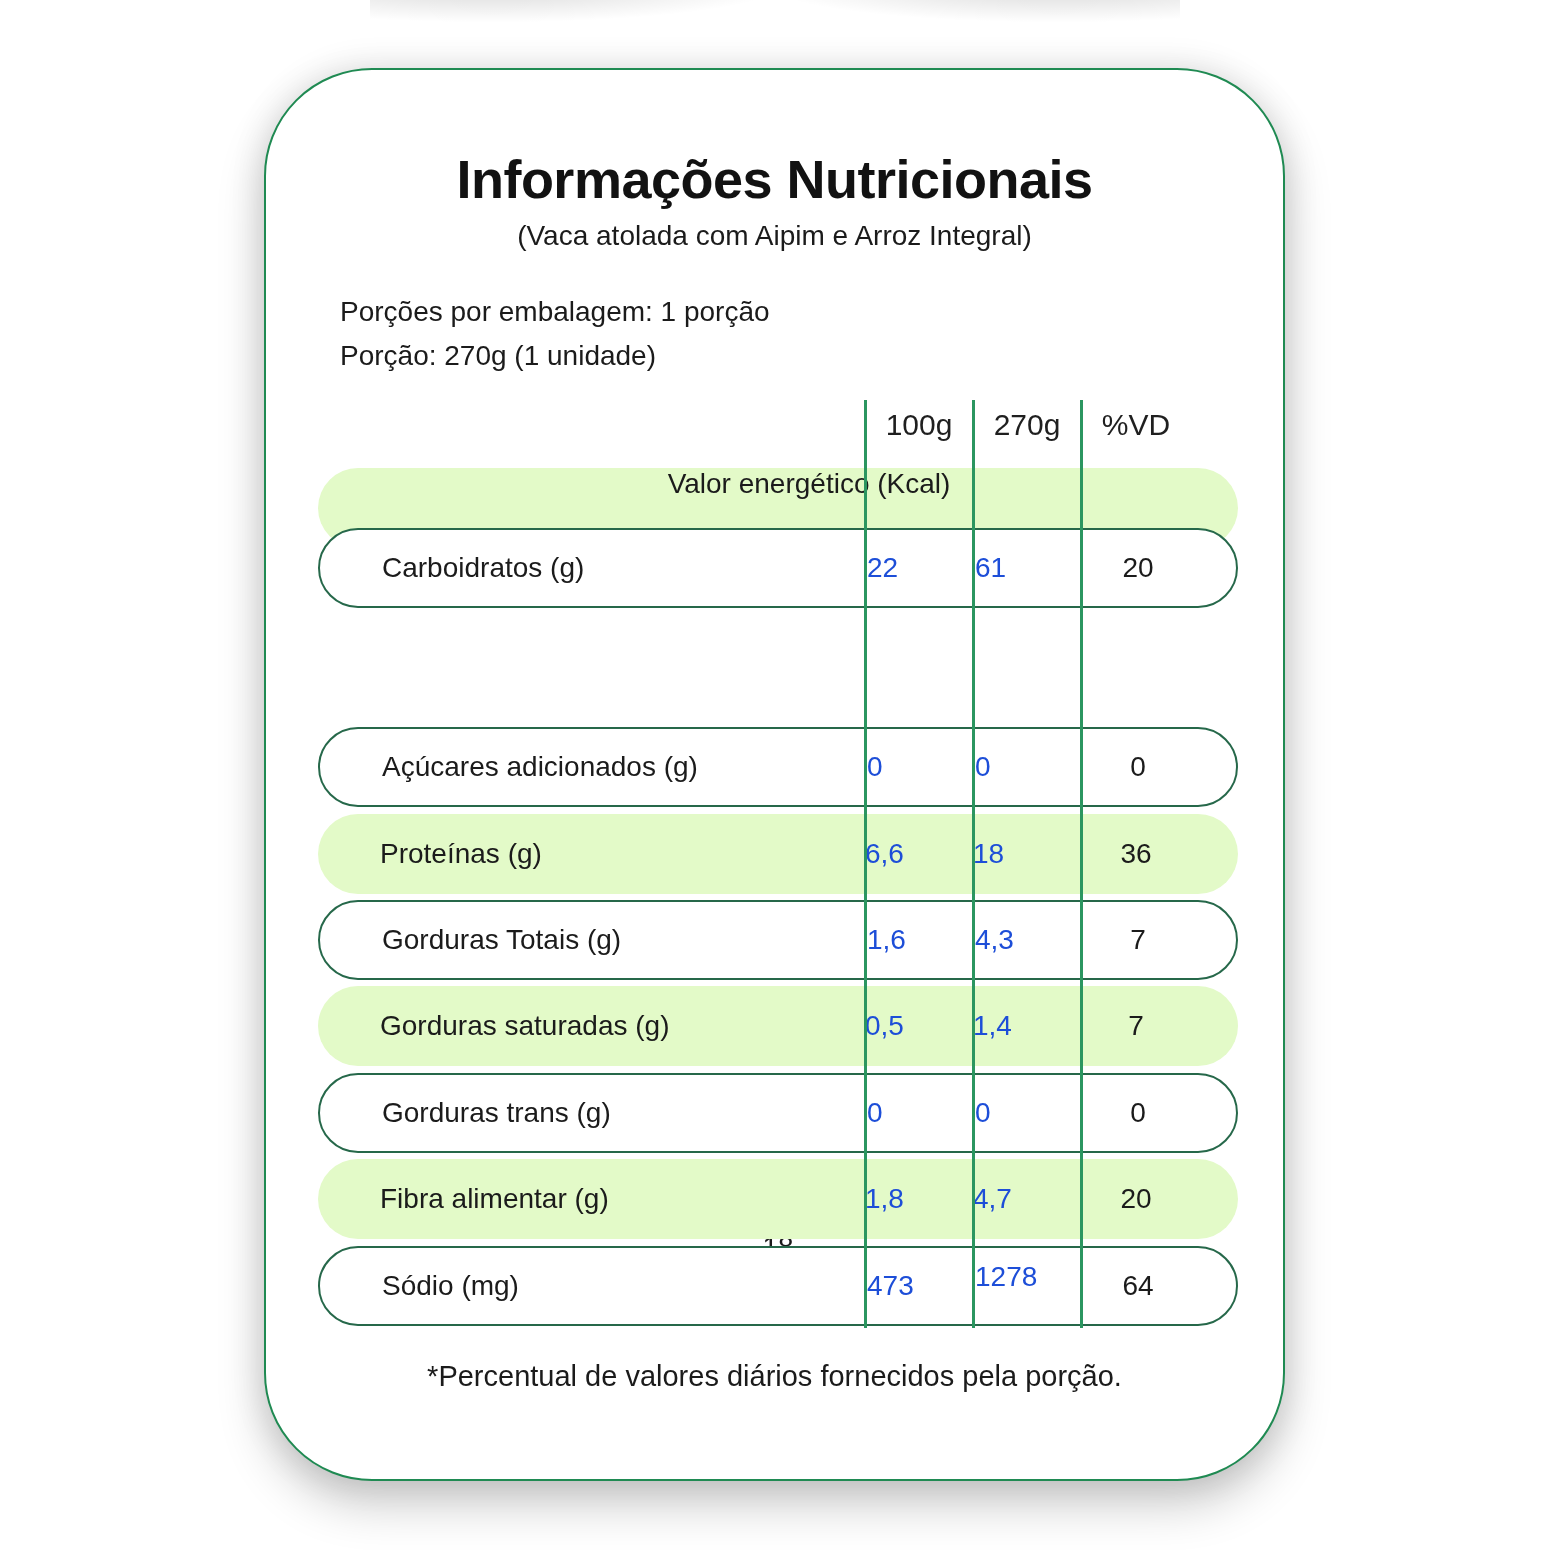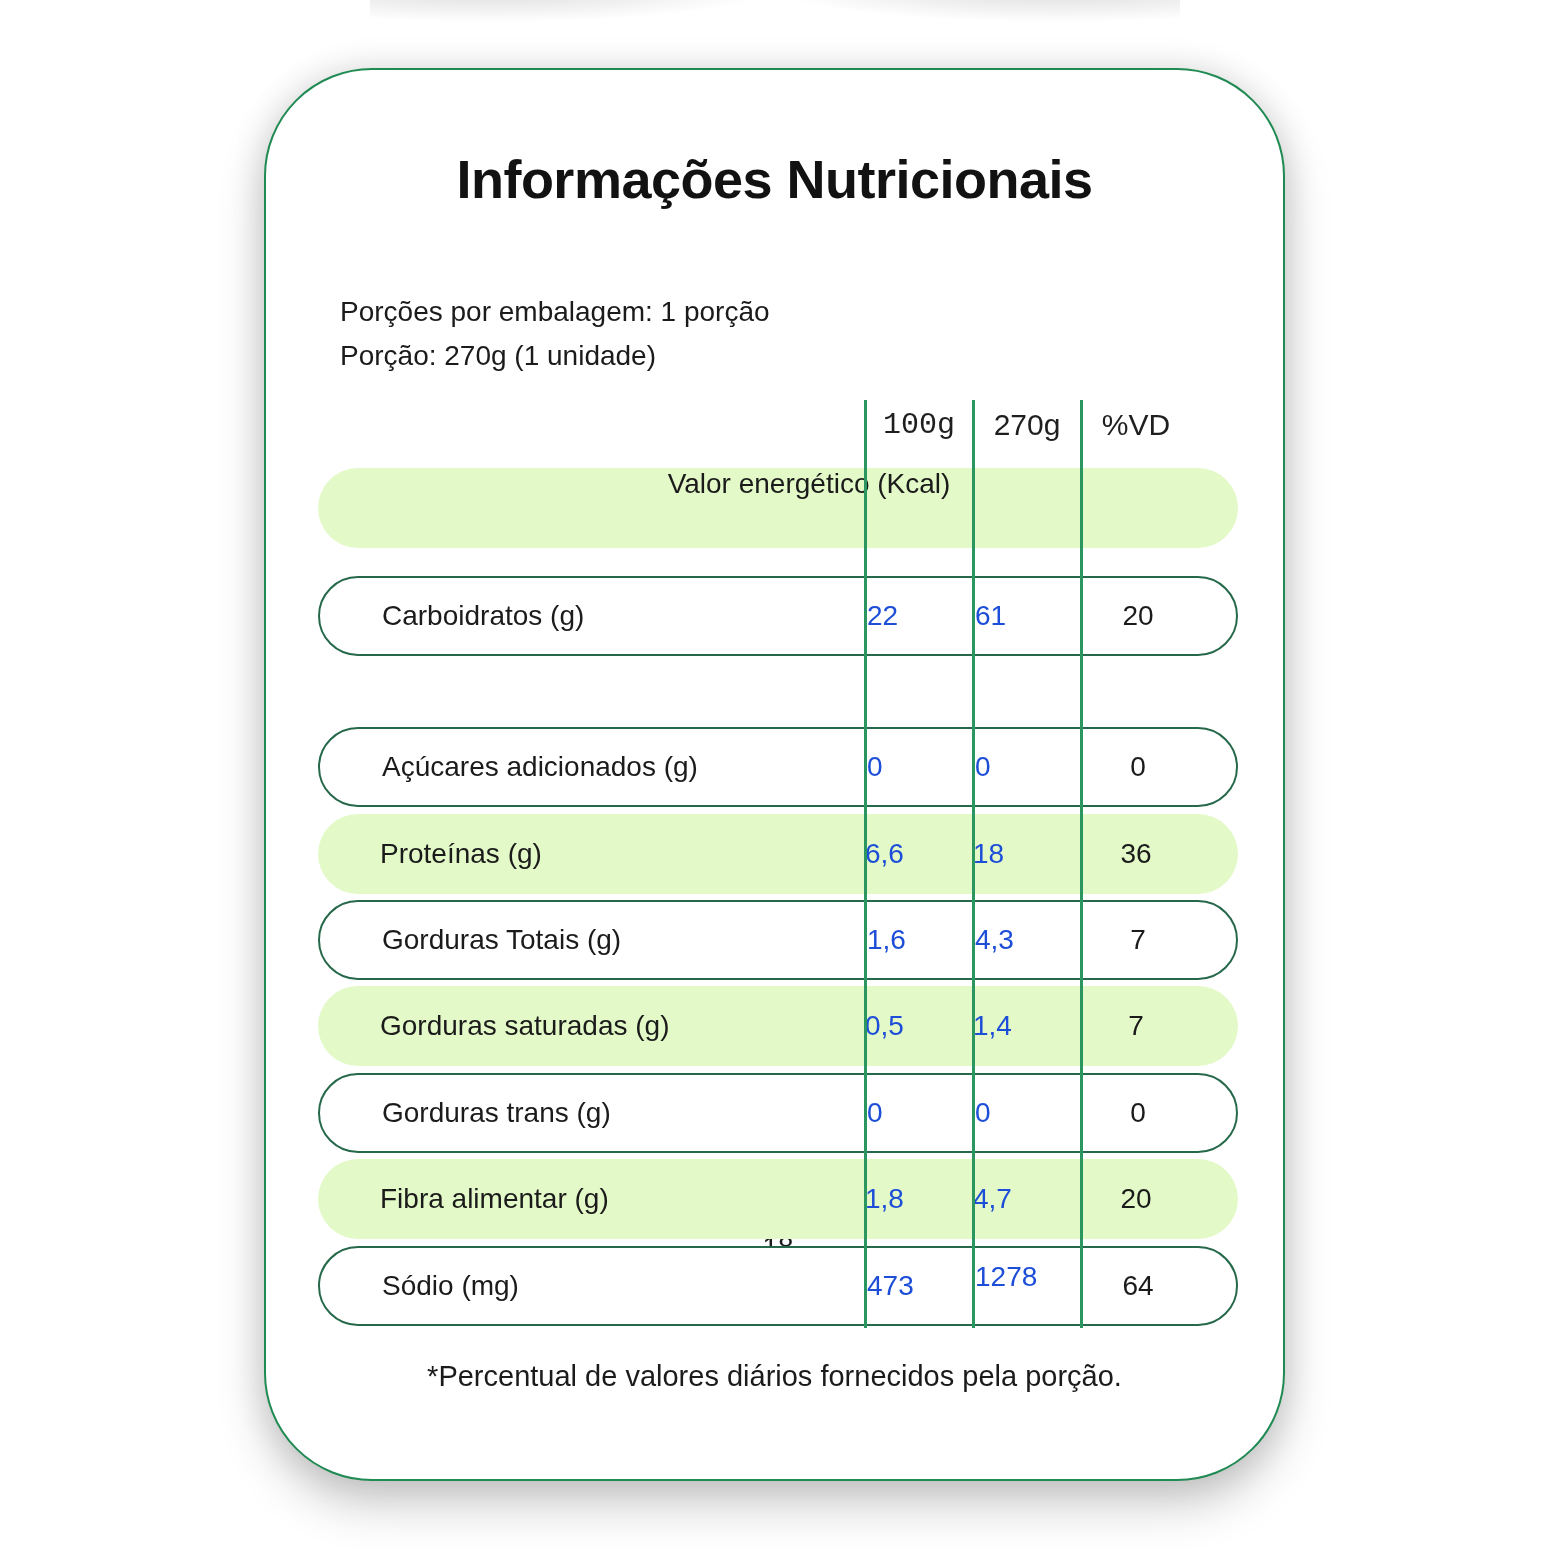--- a/index.html
+++ b/index.html
@@ -41,21 +41,21 @@
     line-height:36px;
   }
   .serving{
     position:absolute;left:340px;top:290px;width:760px;
     font-size:28px;font-weight:500;line-height:44px;color:#1b1b1b;
   }
   .col-header{
     position:absolute;top:403px;height:44px;line-height:44px;
     text-align:center;font-size:30px;font-weight:500;color:#1f1f1f;
   }
-  .col-h1{left:865px;width:108px;font-family:Liberation Mono, monospace;}
+  .col-h1{left:865px;width:108px;}
   .col-h2{left:973px;width:108px;}
   .col-h3{left:1081px;width:110px;}
   .vline{
     position:absolute;top:400px;height:928px;width:3px;
     background:#2b9660;z-index:3;
   }
   .vl1{left:864px;}
   .vl2{left:972px;}
   .vl3{left:1080px;}
   .row{
@@ -66,36 +66,37 @@
     z-index:1;
     font-size:28px;
   }
   .row.green{background:#e3fac8;}
   .row.white{background:#ffffff;border:2px solid #26684a;}
   .cell{box-sizing:border-box;}
   .cell.label{flex:0 0 547px;padding-left:62px;text-align:left;color:#1b1b1b;}
   .cell.val{flex:0 0 108px;color:#1d4ed8;}
   .cell.vd{flex:0 0 110px;text-align:center;color:#1b1b1b;}
   .cell.raised{transform:translateY(-9px);}
-  .r0{top:468px;flex-direction:column;}.r1{top:576px;}.r2{top:641px;}.r3{top:727px;}.r4{top:814px;}
+  .r0{top:468px;flex-direction:column;}.r1{top:528px;}.r2{top:641px;}.r3{top:727px;}.r4{top:814px;}
   .r5{top:900px;}.r6{top:986px;}.r7{top:1073px;}.r8{top:1159px;}.r9{top:1246px;}
   .footnote{
     position:absolute;left:264px;top:1360px;width:1021px;
     text-align:center;font-size:29px;font-weight:500;color:#1b1b1b;
   }
 </style>
 </head>
 <body>
 
 <div class="canvas">
   <div class="top-smudge"></div>
 
   <div class="card"></div>
 
   <div class="title">Informações Nutricionais</div>
+  <div class="subtitle">(Vaca atolada com Aipim e Arroz Integral)</div>
 
   <div class="serving">
     <div>Porções por embalagem: 1 porção</div>
     <div>Porção: 270g (1 unidade)</div>
   </div>
 
   <div class="col-header col-h1">100g</div>
   <div class="col-header col-h2">270g</div>
   <div class="col-header col-h3">%VD</div>
 

